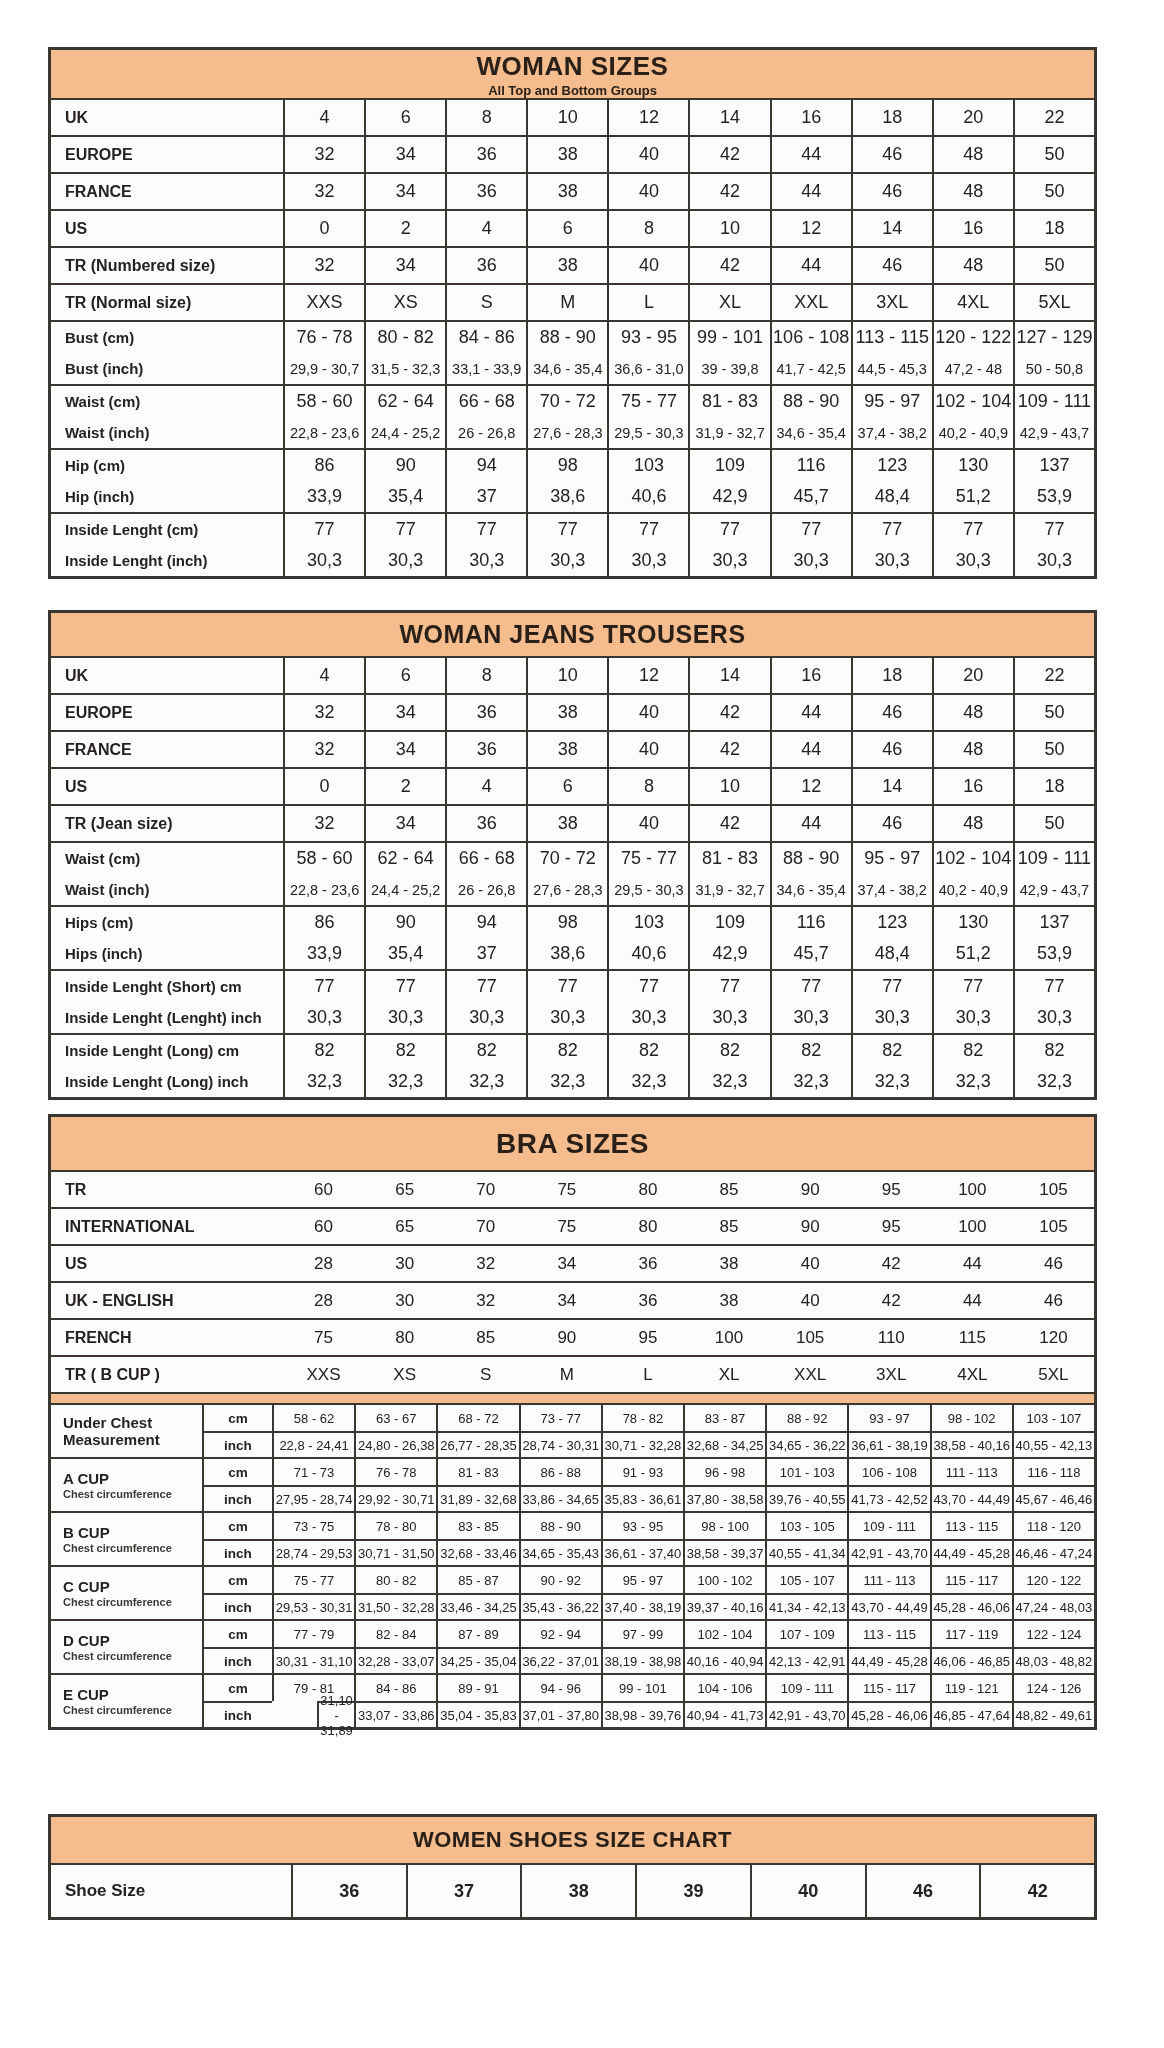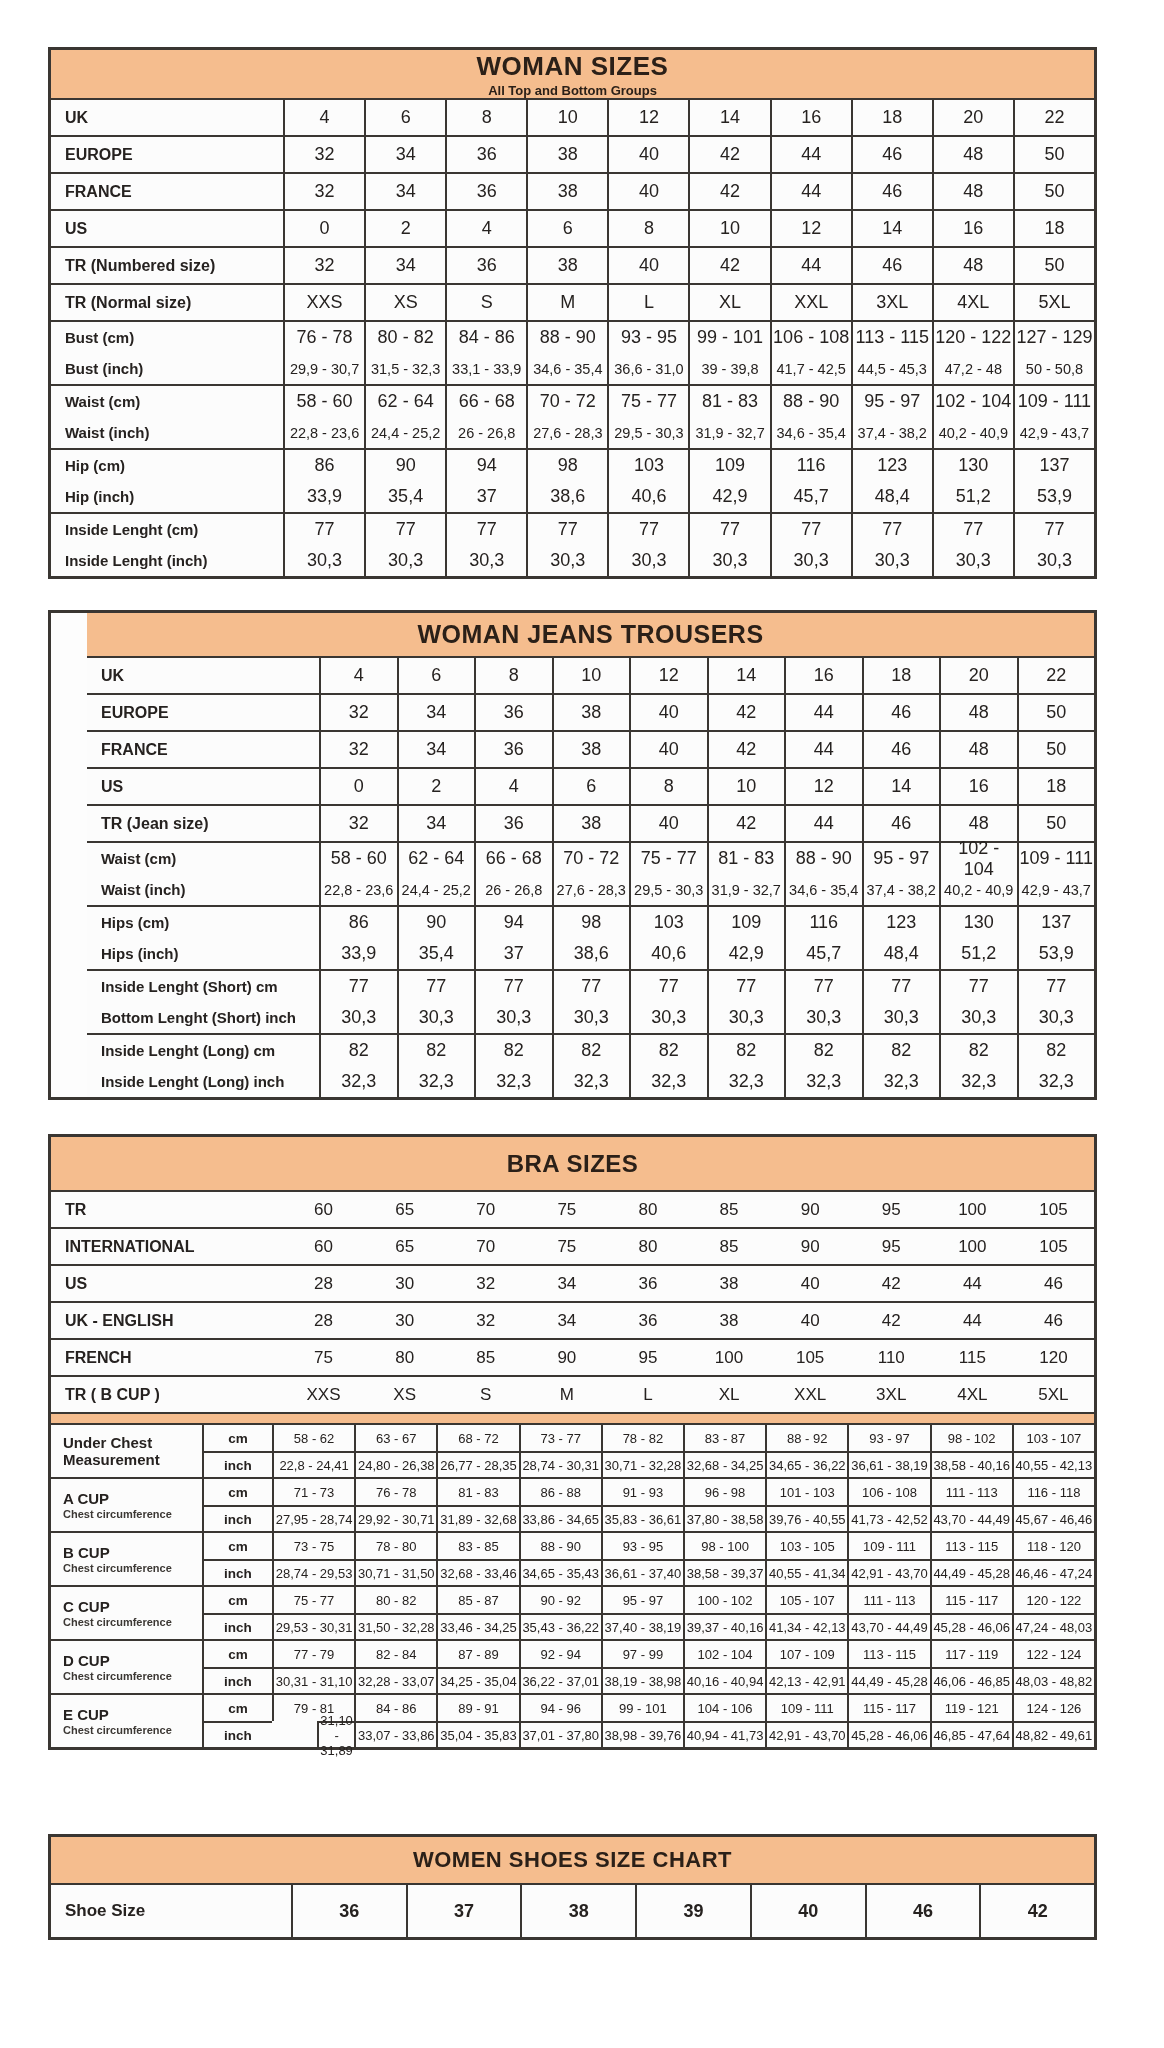--- a/index.html
+++ b/index.html
@@ -6,36 +6,36 @@
   html, body { background: #ffffff; }
   body {
     width: 1164px; height: 2048px; position: relative; overflow: hidden;
     font-family: "Liberation Sans", "DejaVu Sans", sans-serif;
     color: #262220;
   }
   .page { position: absolute; left: 48px; top: 47px; width: 1049px; }
 
   .tblock { border: 3px solid #3a3632; background: #fdfdfd; }
   .t-main  { margin-bottom: 31px; }
-  .t-jeans { margin-bottom: 34px; padding-left: 36px; }
+  .t-jeans { margin-bottom: 14px; }
   .t-bra   { margin-bottom: 84px; }
 
   .thead {
     background: #f5bd8e; border-bottom: 2px solid #3a3632;
     display: flex; flex-direction: column; align-items: center; justify-content: center;
     text-align: center;
   }
   .t-main  .thead { height: 50px; }
   .t-jeans .thead { height: 45px; }
   .t-bra   .thead { height: 55px; }
   .t-shoes .thead { height: 48px; }
   .ttitle { font-weight: bold; color: #2b2018; letter-spacing: .5px; }
   .t-main  .ttitle { font-size: 26px; }
   .t-jeans .ttitle { font-size: 25px; }
-  .t-bra   .ttitle { font-size: 24px; }
+  .t-bra   .ttitle { font-size: 28px; }
   .t-shoes .ttitle { font-size: 22px; }
   .tsub { font-weight: bold; font-size: 13px; color: #2b2018; margin-top: 1px; }
 
   .tbl .grp { display: grid; background: #fcfcfc; }
   .tbl .grp + .grp { border-top: 2px solid #3a3632; }
 
   .c { display: flex; align-items: center; justify-content: center; text-align: center; }
   .lab { justify-content: flex-start; padding-left: 14px; font-weight: bold; text-align: left; }
 
   
@@ -385,21 +385,21 @@
           <div class="c val" style="grid-area: 1 / 2;">77</div>
           <div class="c val" style="grid-area: 1 / 3;">77</div>
           <div class="c val" style="grid-area: 1 / 4;">77</div>
           <div class="c val" style="grid-area: 1 / 5;">77</div>
           <div class="c val" style="grid-area: 1 / 6;">77</div>
           <div class="c val" style="grid-area: 1 / 7;">77</div>
           <div class="c val" style="grid-area: 1 / 8;">77</div>
           <div class="c val" style="grid-area: 1 / 9;">77</div>
           <div class="c val" style="grid-area: 1 / 10;">77</div>
           <div class="c val" style="grid-area: 1 / 11;">77</div>
-          <div class="c lab" style="grid-area: 2 / 1;">Bottom Lenght (Short) inch</div>
+          <div class="c lab" style="grid-area: 2 / 1;">Inside Lenght (Lenght) inch</div>
           <div class="c val" style="grid-area: 2 / 2;">30,3</div>
           <div class="c val" style="grid-area: 2 / 3;">30,3</div>
           <div class="c val" style="grid-area: 2 / 4;">30,3</div>
           <div class="c val" style="grid-area: 2 / 5;">30,3</div>
           <div class="c val" style="grid-area: 2 / 6;">30,3</div>
           <div class="c val" style="grid-area: 2 / 7;">30,3</div>
           <div class="c val" style="grid-area: 2 / 8;">30,3</div>
           <div class="c val" style="grid-area: 2 / 9;">30,3</div>
           <div class="c val" style="grid-area: 2 / 10;">30,3</div>
           <div class="c val" style="grid-area: 2 / 11;">30,3</div>

